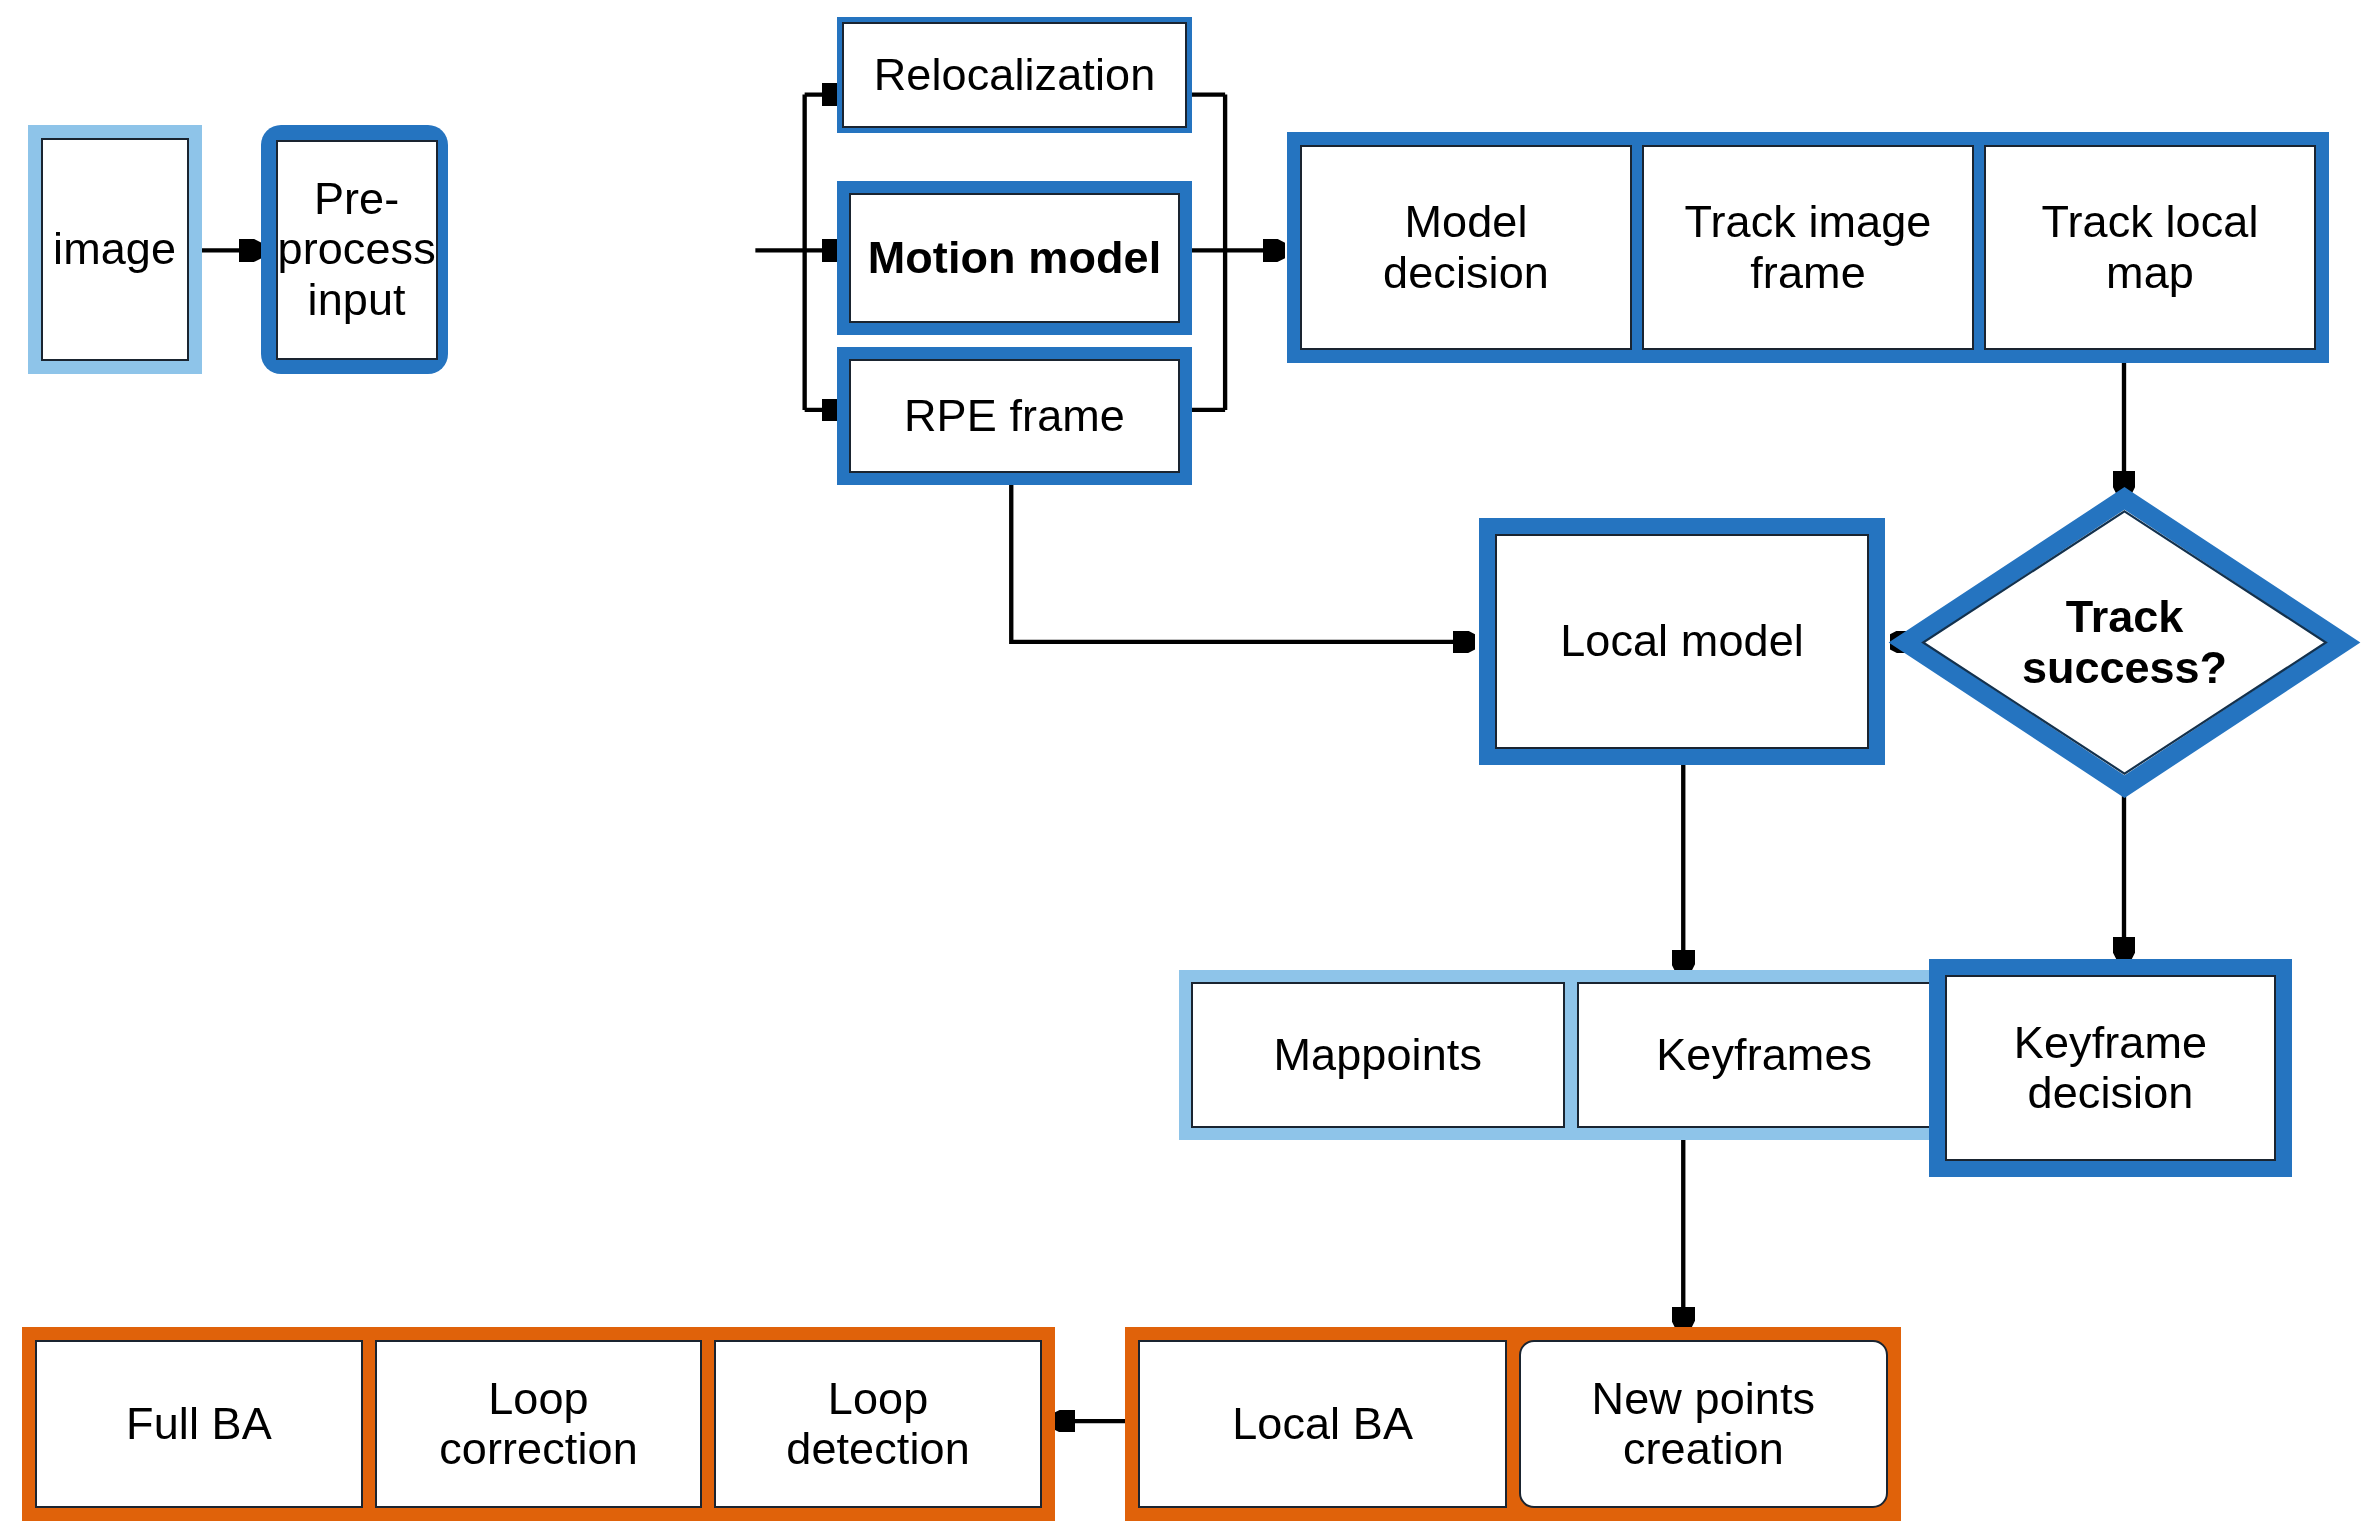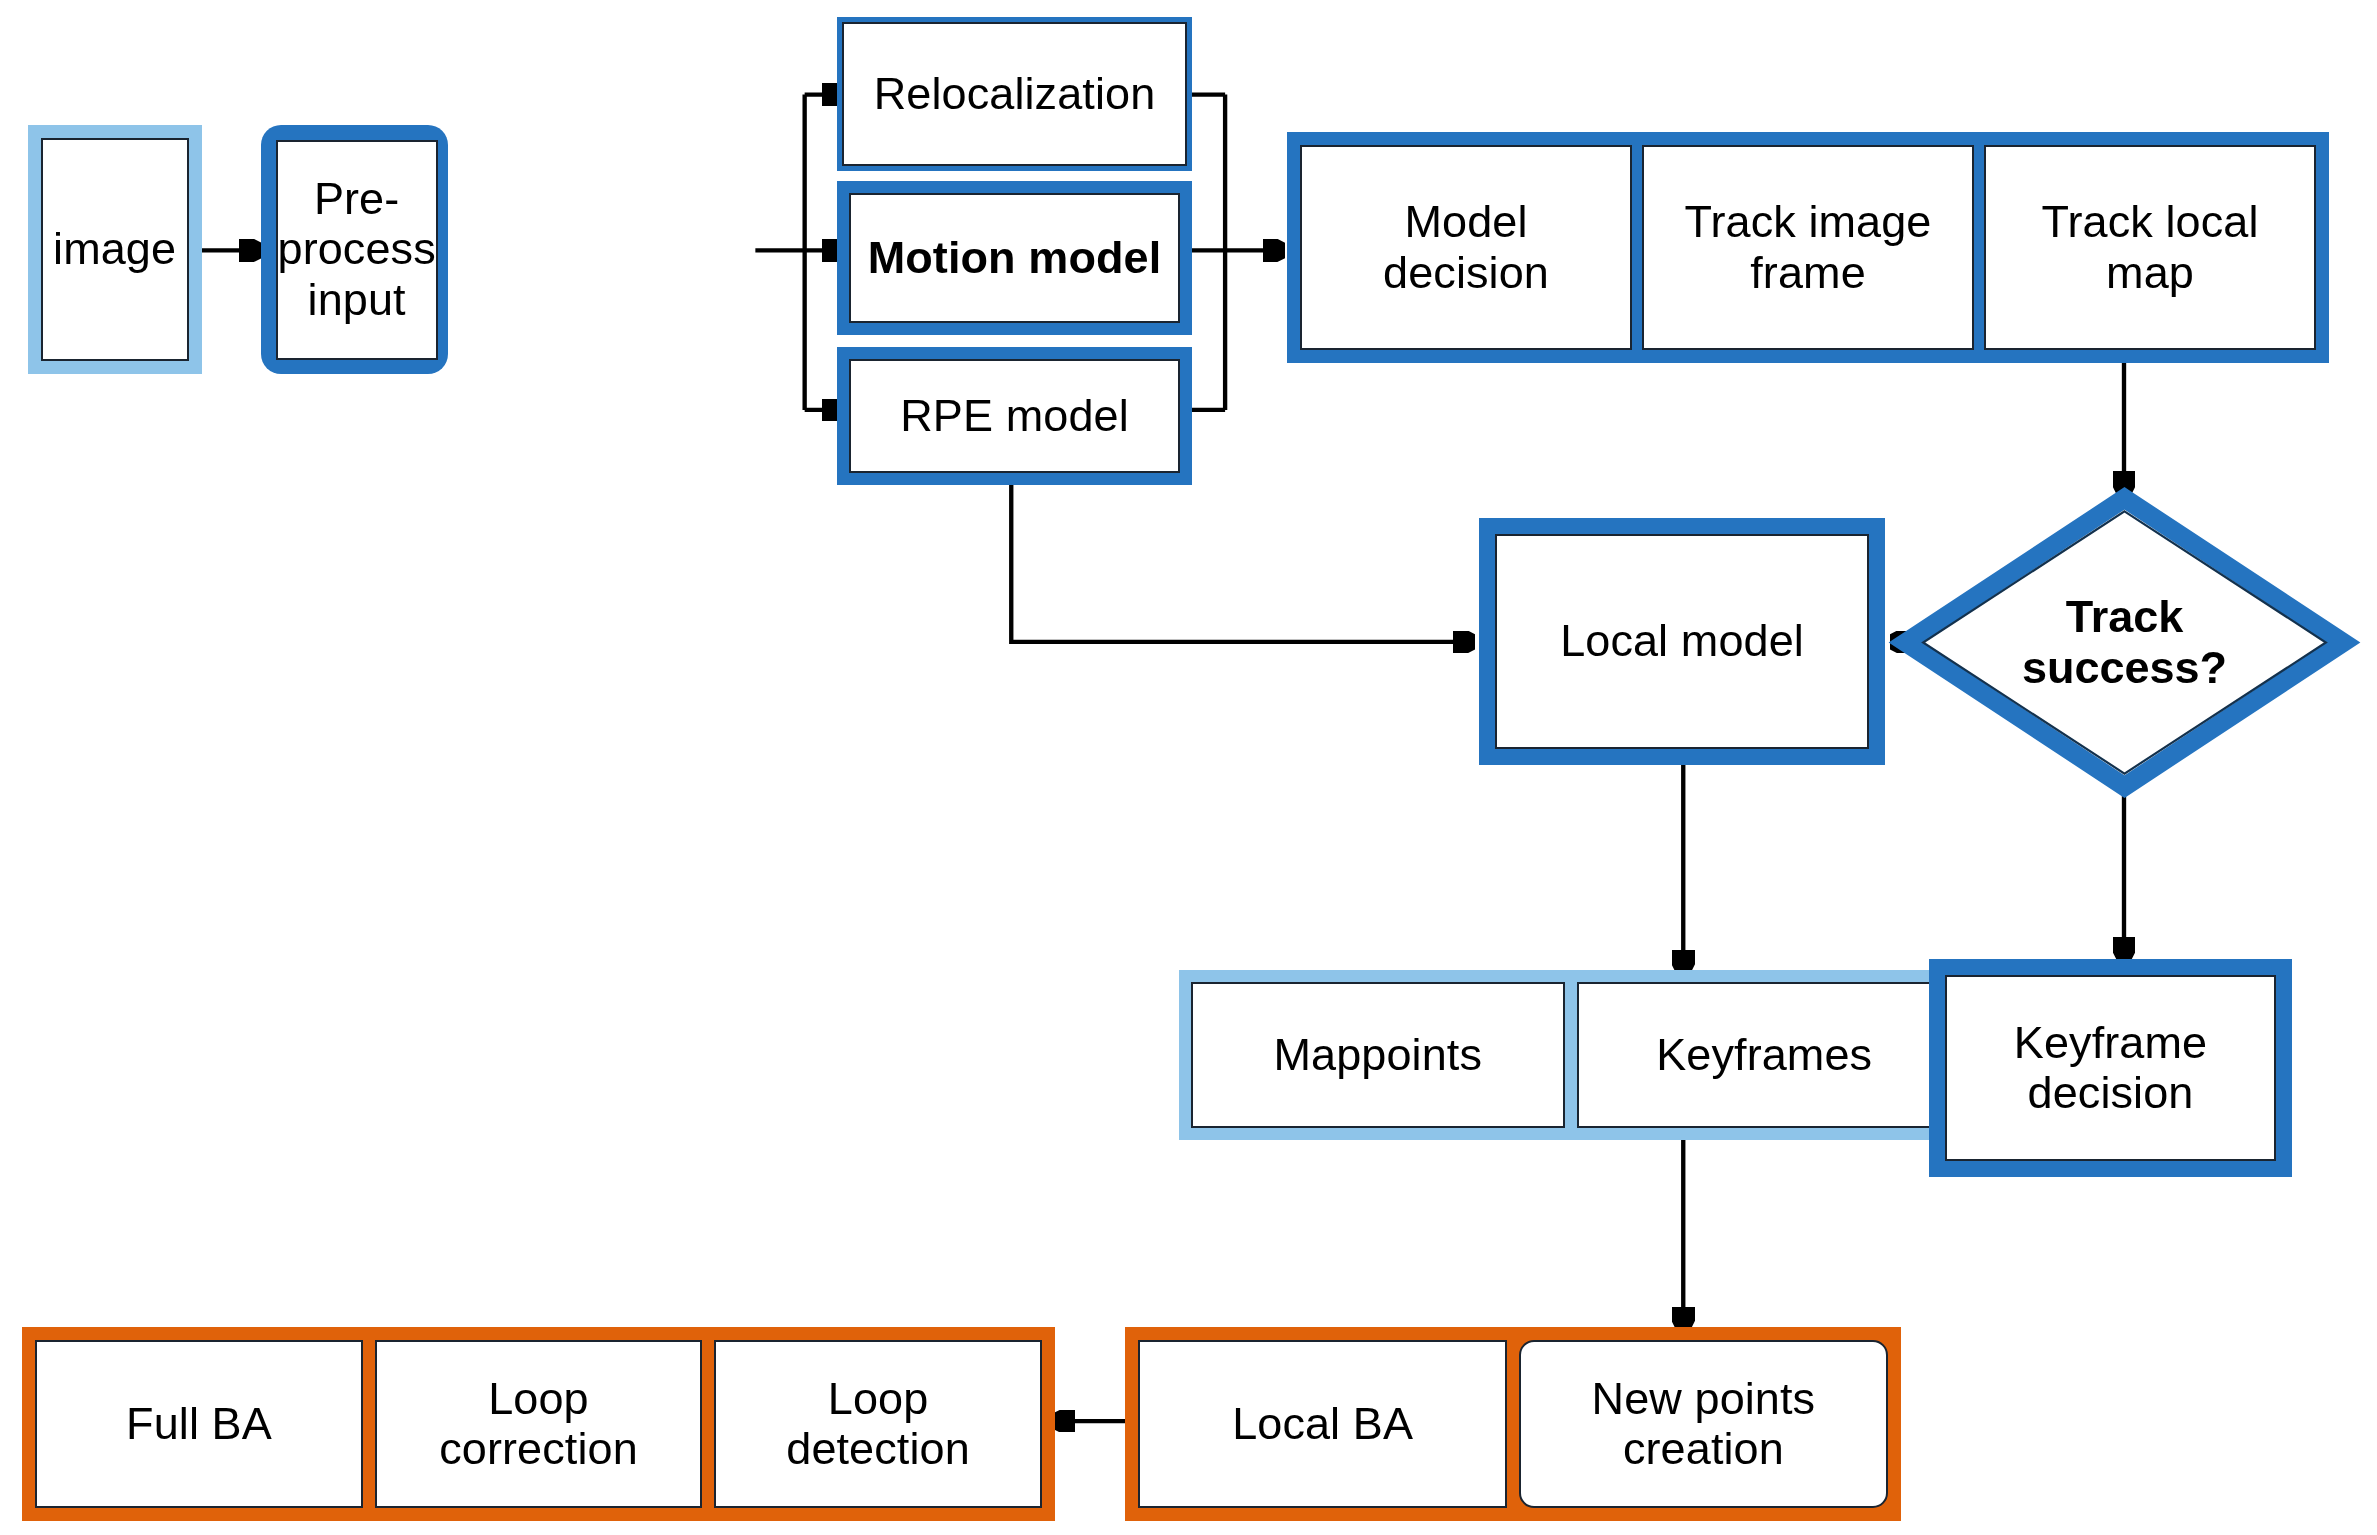--- a/index.html
+++ b/index.html
@@ -135,30 +135,30 @@
 
   <div class="group lightblue" style="left:27.6px; top:125px; width:174px; height:249px; padding:13px;">
     <div class="node" style="flex:1;">image</div>
   </div>
 
   <div class="group darkblue" style="left:261px; top:125px; width:187px; height:249px; padding:14.5px;border-radius:20px;">
     <div class="node" style="flex:1;">Pre-process
 input</div>
   </div>
 
-  <div class="group darkblue" style="left:837px; top:17.4px; width:355px; height:154px; padding:5px;">
+  <div class="group darkblue" style="left:837px; top:17.4px; width:355px; height:116px; padding:5px;">
     <div class="node" style="flex:1;">Relocalization</div>
   </div>
 
   <div class="group darkblue" style="left:837px; top:181px; width:355px; height:154px; padding:11.6px;">
     <div class="node" style="flex:1;font-weight:bold;">Motion model</div>
   </div>
 
   <div class="group darkblue" style="left:837px; top:347px; width:355px; height:138px; padding:11.6px;">
-    <div class="node" style="flex:1;">RPE model</div>
+    <div class="node" style="flex:1;">RPE frame</div>
   </div>
 
   <div class="group darkblue" style="left:1287px; top:132px; width:1042px; height:231px; padding:13px; gap:10px;">
     <div class="node" style="flex:1;">Model
 decision</div>
     <div class="node" style="flex:1;">Track image
 frame</div>
     <div class="node" style="flex:1;">Track local
 map</div>
   </div>

